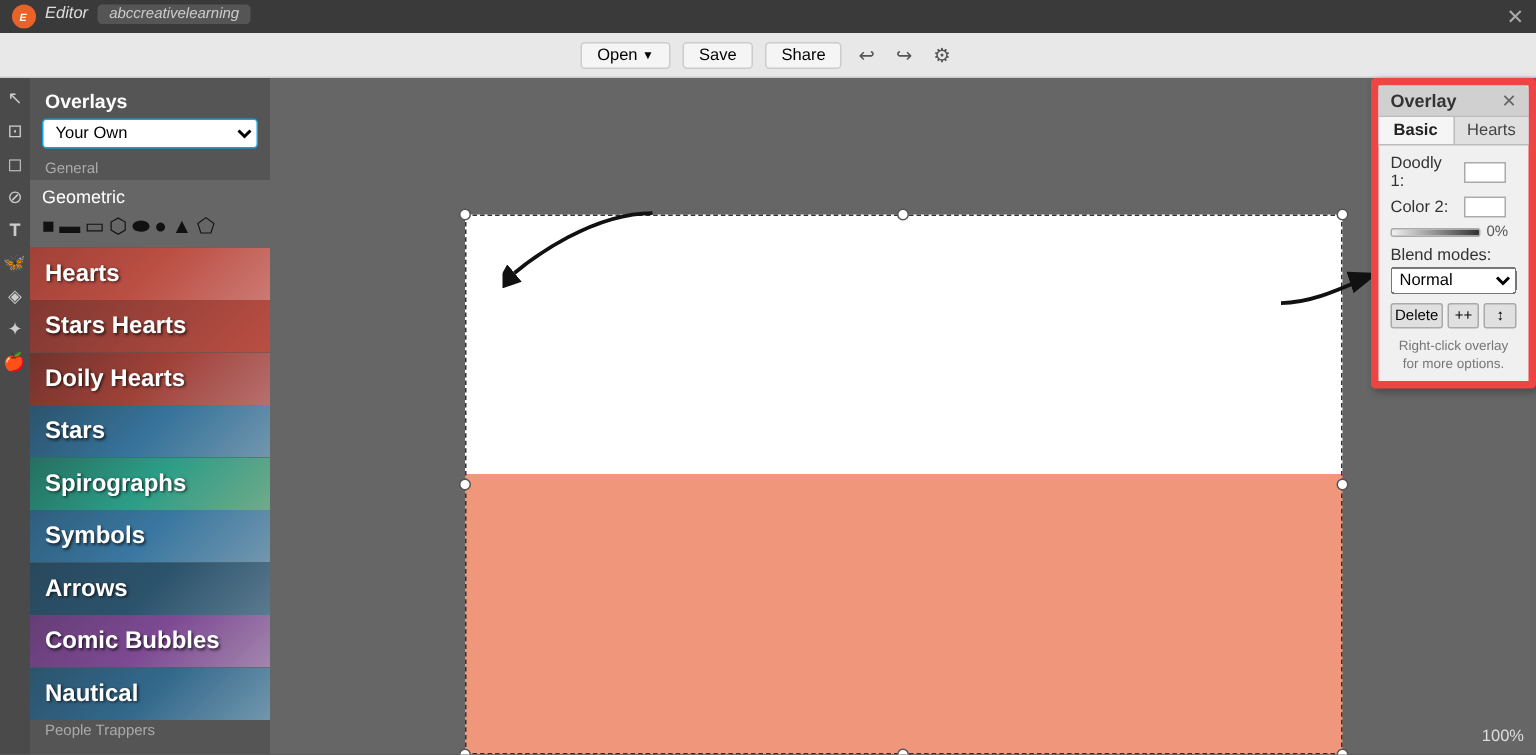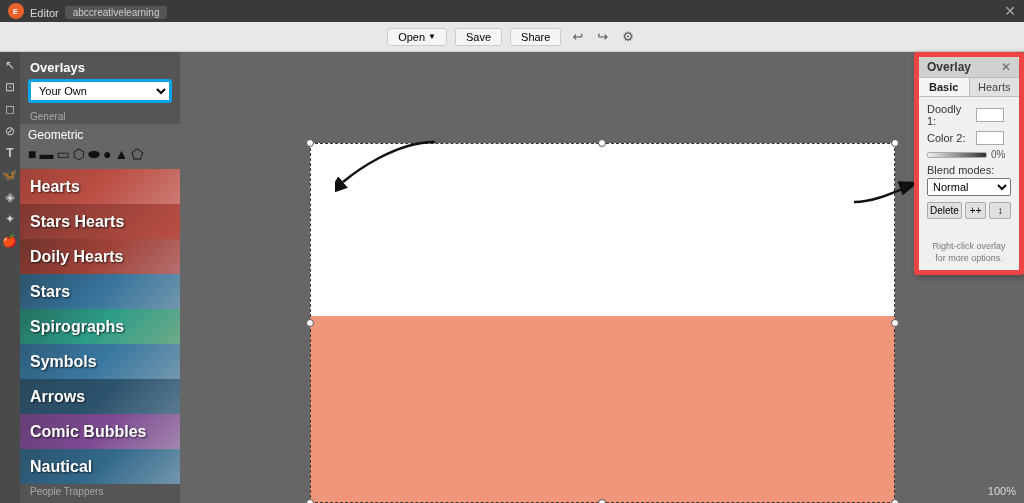--- a/index.html
+++ b/index.html
@@ -18,22 +18,23 @@
       background: #3a3a3a;
       height: 22px;
       display: flex;
       align-items: center;
       justify-content: space-between;
       padding: 0 8px;
       color: #ccc;
     }
     #title-bar-left {
       display: flex;
-      align-items: flex-end;
+      align-items: flex-start;
       gap: 6px;
+      font-style: italic;
     }
     #title-bar-logo {
       width: 16px;
       height: 16px;
       background: #e8622a;
       border-radius: 50%;
       display: flex; align-items: center; justify-content: center;
       color: white; font-size: 9px; font-weight: bold;
     }
     #title-bar-app {
@@ -124,21 +125,21 @@
       font-weight: bold;
     }
     #overlays-dropdown {
       margin: 0 8px 6px;
       display: flex;
       align-items: center;
     }
     #overlays-dropdown select {
       flex: 1;
       background: #fff;
-      border: 3px solid #0ea5e9;
+      border: 1px solid #0ea5e9;
       border-radius: 3px;
       padding: 2px 4px;
       font-size: 11px;
     }
     .overlays-section-label {
       color: #aaa;
       font-size: 10px;
       padding: 2px 10px;
     }
     .overlay-geometric {
@@ -357,21 +358,21 @@
     }
     .blend-select {
       width: 100%;
       font-size: 11px;
       margin-bottom: 6px;
       padding: 1px;
     }
     .overlay-btn-row {
       display: flex;
       gap: 3px;
-      margin-bottom: 22px;
+      margin-bottom: 6px;
     }
     .overlay-btn {
       flex: 1;
       background: #e0e0e0;
       border: 1px solid #aaa;
       border-radius: 2px;
       font-size: 10px;
       cursor: pointer;
       padding: 2px 2px;
       text-align: center;

